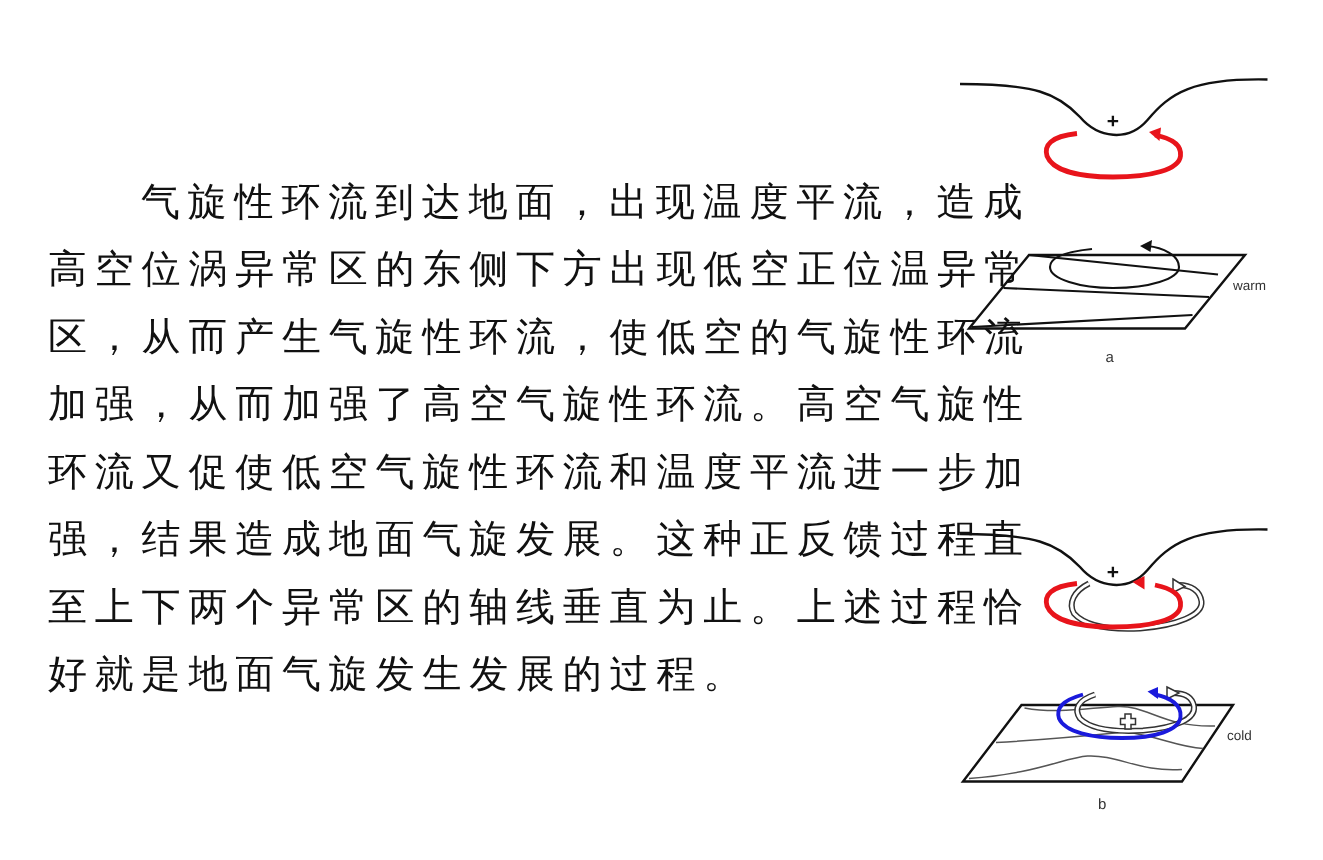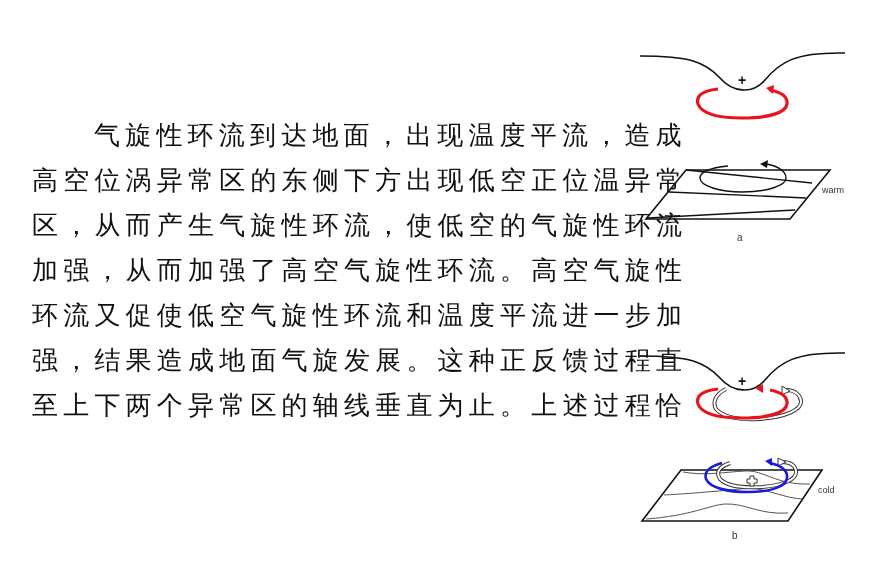--- a/index.html
+++ b/index.html
@@ -25,20 +25,21 @@
 <body>
 
 <div class="text-block">
   <span class="text-line indent">气旋性环流到达地面，出现温度平流，造成</span>
   <span class="text-line">高空位涡异常区的东侧下方出现低空正位温异常</span>
   <span class="text-line">区，从而产生气旋性环流，使低空的气旋性环流</span>
   <span class="text-line">加强，从而加强了高空气旋性环流。高空气旋性</span>
   <span class="text-line">环流又促使低空气旋性环流和温度平流进一步加</span>
   <span class="text-line">强，结果造成地面气旋发展。这种正反馈过程直</span>
   <span class="text-line">至上下两个异常区的轴线垂直为止。上述过程恰</span>
+  <span class="text-line">好就是地面气旋发生发展的过程。</span>
 </div>
 
 <svg class="figure" style="left:0;top:0" width="882" height="573" viewBox="0 0 882 573">
   <g>
 
     <path d="M640,56 C690,56 705,62 720,78 C732,92 752,95 765,80 C780,62 795,52 845,53" fill="none" stroke="#111" stroke-width="1.6"></path>
     <text x="742" y="85" font-size="14" font-weight="bold" text-anchor="middle" fill="#111">+</text>
 
     <g>
       <path d="M718,89 C700,91 696,97 698,104 C702,114 720,118 742,118 C768,118 786,113 787,104 C788,96 780,92 770,90" fill="none" stroke="#e8141b" stroke-width="3.2"></path>

